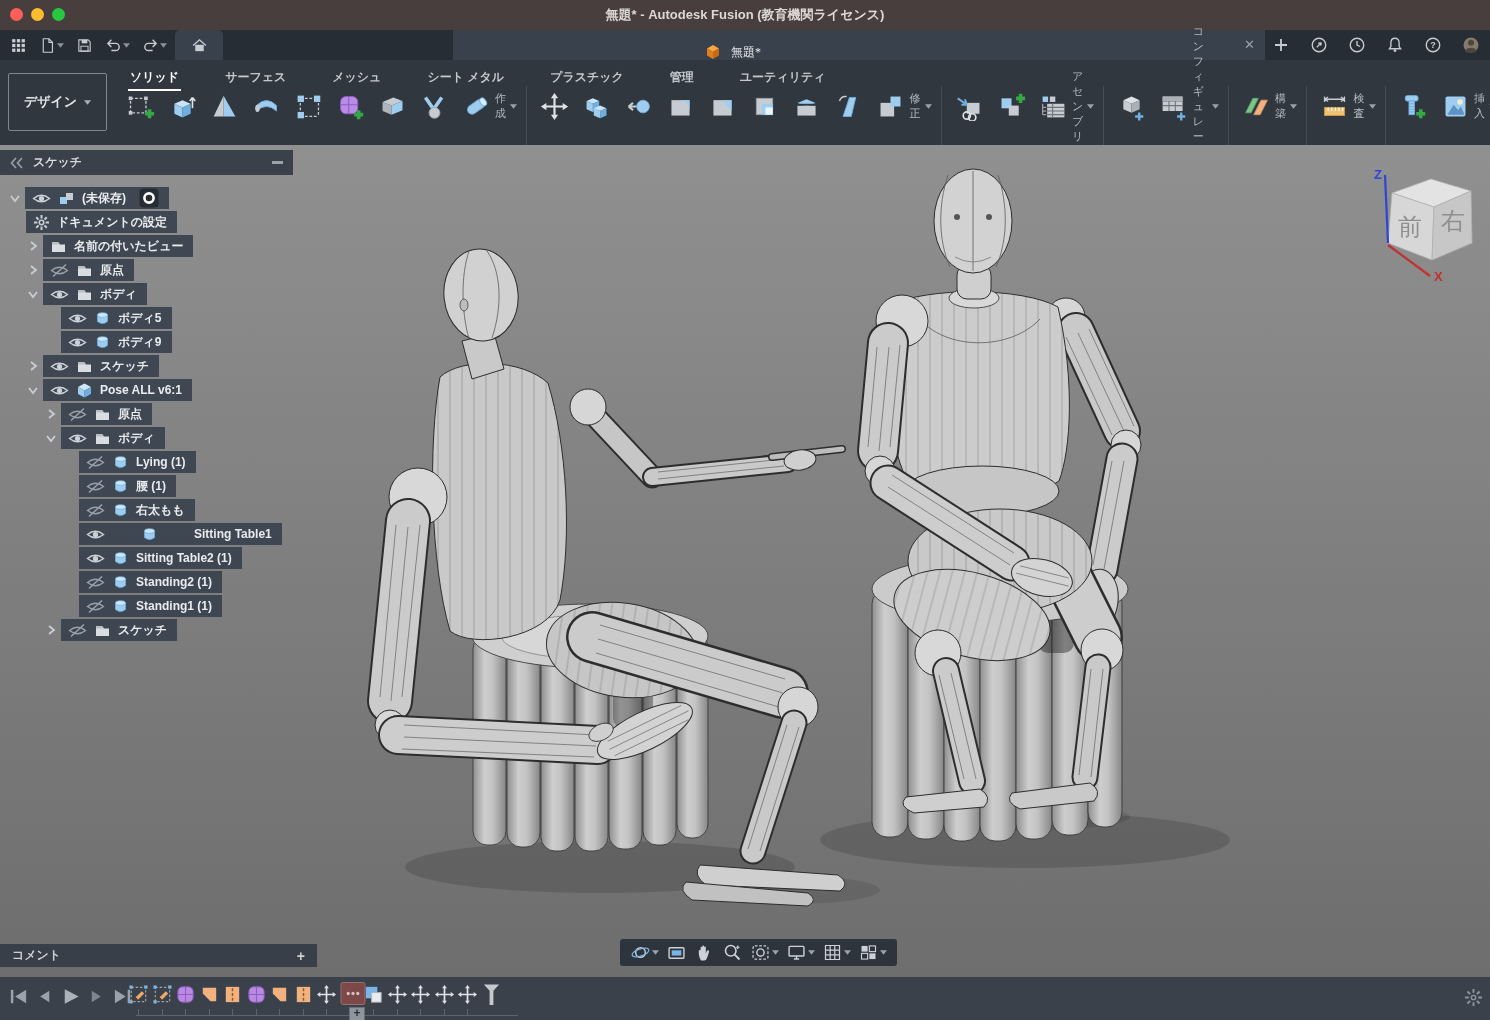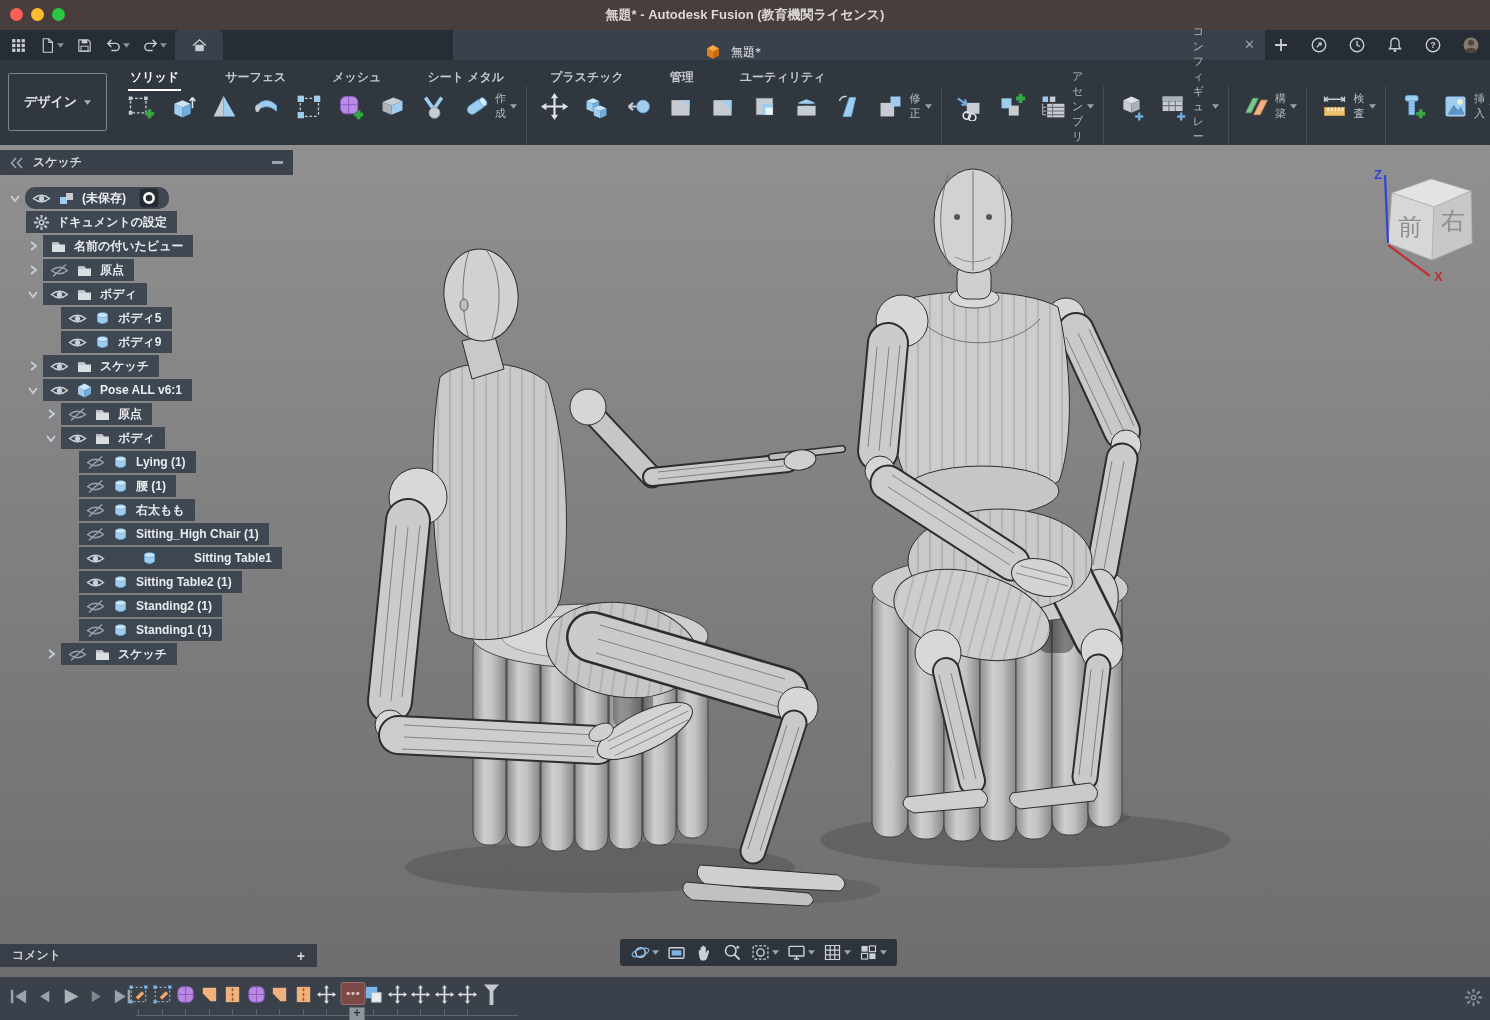--- a/index.html
+++ b/index.html
@@ -810,21 +810,21 @@
       <span class="btitle">スケッチ</span>
       <span style="width:11px;height:3px;background:#9aa2ab;"></span>
     </div>
     <div id="btree">
         <div class="brow">
           <span class="bcaret" style="left: 8px;">
             <svg viewBox="0 0 14 14">
               <path d="M3,5 L7,10 L11,5" fill="none" stroke="#c9ced4" stroke-width="1.8"></path>
             </svg>
           </span>
-          <div class="bchip" style="left: 25px; border-radius: 10px;">
+          <div class="bchip" style="left: 25px;">
             <span class="beye">
               <svg viewBox="0 0 19 15">
                 <path d="M1.5,7.5 Q9.5,1 17.5,7.5 Q9.5,14 1.5,7.5 Z" fill="none" stroke="#ccd1d7" stroke-width="1.5"></path>
                 <circle cx="9.5" cy="7.5" r="2.6" fill="#ccd1d7"></circle>
               </svg>
             </span>
             <span class="bico">
               <svg viewBox="0 0 17 17">
                 <rect x="2" y="7" width="7" height="7" fill="#9fcdf0"></rect>
                 <rect x="8" y="3" width="7" height="7" fill="#c6ccd1"></rect>
@@ -1086,37 +1086,20 @@
                 <path d="M3,13.5 L16,1.5" stroke="#9aa1a9" stroke-width="1.5"></path>
               </svg>
             </span>
             <span class="bico">
               <svg viewBox="0 0 17 17">
                 <path d="M3.5,5 L3.5,11.5 Q8.5,15.5 13.5,11.5 L13.5,5" fill="#9fcdf0" stroke="#6faede" stroke-width="0.8"></path>
                 <ellipse cx="8.5" cy="5" rx="5" ry="2.3" fill="#cde7f8" stroke="#6faede" stroke-width="0.8"></ellipse>
               </svg>
             </span>
             <span>右太もも</span>
-          </div>
-        </div>
-        <div class="brow">
-          <div class="bchip" style="left: 79px;">
-            <span class="beye">
-              <svg viewBox="0 0 19 15">
-                <path d="M1.5,7.5 Q9.5,1 17.5,7.5 Q9.5,14 1.5,7.5 Z" fill="none" stroke="#9aa1a9" stroke-width="1.4"></path>
-                <path d="M3,13.5 L16,1.5" stroke="#9aa1a9" stroke-width="1.5"></path>
-              </svg>
-            </span>
-            <span class="bico">
-              <svg viewBox="0 0 17 17">
-                <path d="M3.5,5 L3.5,11.5 Q8.5,15.5 13.5,11.5 L13.5,5" fill="#9fcdf0" stroke="#6faede" stroke-width="0.8"></path>
-                <ellipse cx="8.5" cy="5" rx="5" ry="2.3" fill="#cde7f8" stroke="#6faede" stroke-width="0.8"></ellipse>
-              </svg>
-            </span>
-            <span>Sitting_High Chair (1)</span>
           </div>
         </div>
         <div class="brow">
           <div class="bchip" style="left: 79px; gap: 36px;">
             <span class="beye">
               <svg viewBox="0 0 19 15">
                 <path d="M1.5,7.5 Q9.5,1 17.5,7.5 Q9.5,14 1.5,7.5 Z" fill="none" stroke="#ccd1d7" stroke-width="1.5"></path>
                 <circle cx="9.5" cy="7.5" r="2.6" fill="#ccd1d7"></circle>
               </svg>
             </span>

